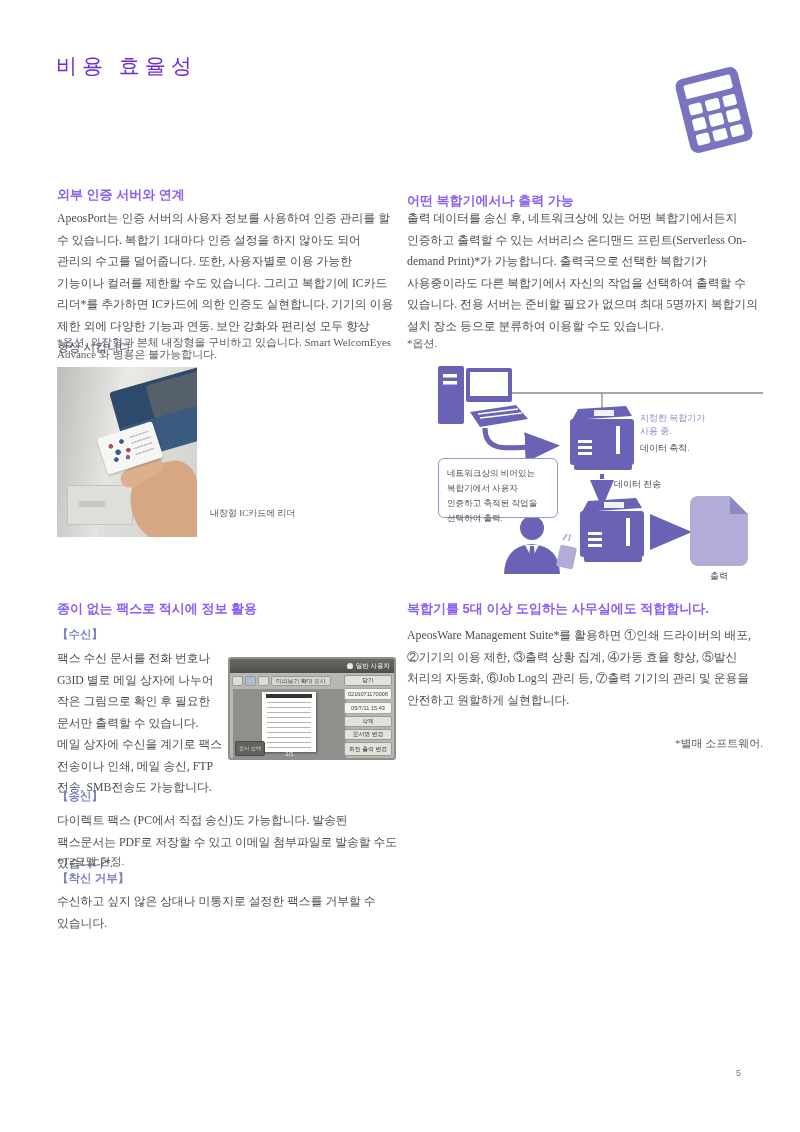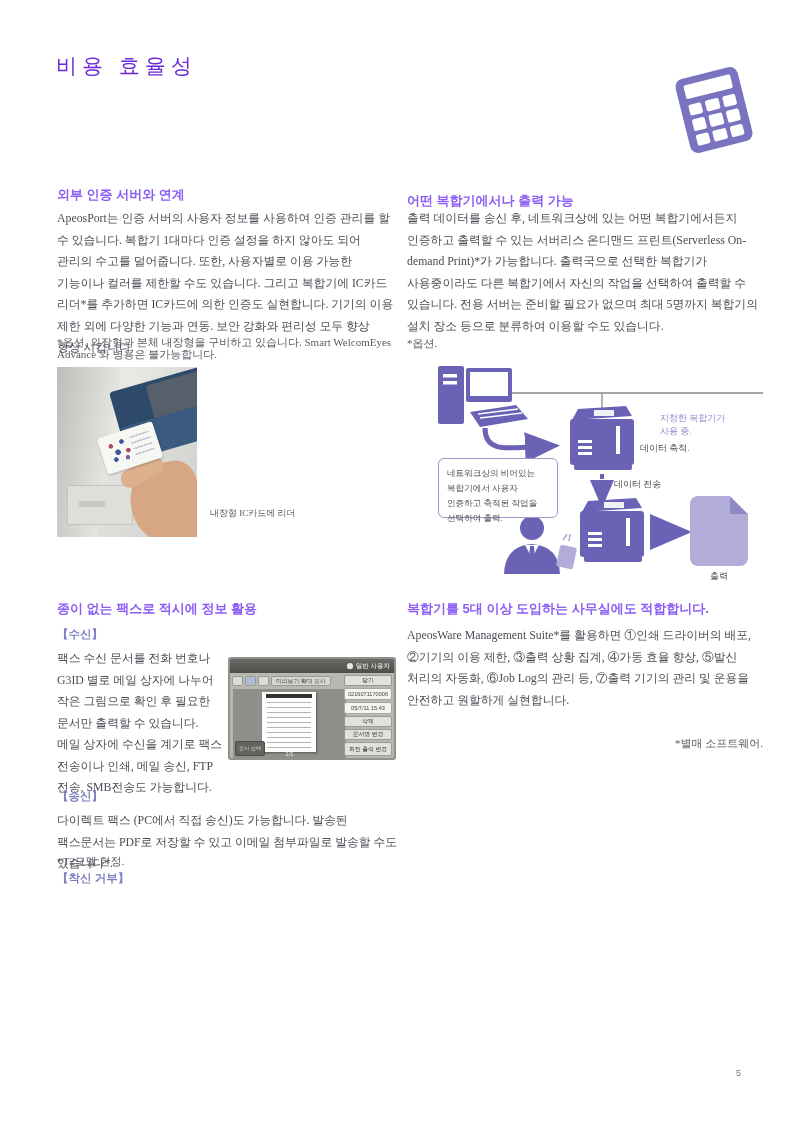--- a/index.html
+++ b/index.html
@@ -242,21 +242,21 @@
       </g>
 
       <line x1="222" y1="170" x2="250" y2="170" stroke="#6a63b5" stroke-width="6" marker-end="url(#ah)"></line>
 
       <g transform="translate(260,134)">
         <path d="M8,0 H40 L58,18 V62 a8,8 0 0 1 -8,8 H8 a8,8 0 0 1 -8,-8 V8 a8,8 0 0 1 8,-8 Z" fill="#b1acd8"></path>
         <polygon points="40,0 58,18 40,18" fill="#8f88c6"></polygon>
         <polygon points="40,0 58,0 58,18" fill="#ffffff"></polygon>
       </g>
     </svg>
-    <div class="dg-label dg-purple" style="left:210px; top:50px;margin-left:20px;">지정한 복합기가
+    <div class="dg-label dg-purple" style="left:210px; top:50px;">지정한 복합기가
 사용 중.</div>
     <div class="dg-label dg-dark" style="left:210px; top:80px;text-align:center;">데이터 축적.</div>
     <div class="dg-label dg-dark" style="left:184px; top:116px;">데이터 전송</div>
     <div class="dg-box">네트워크상의 비어있는 복합기에서 사용자 인증하고 축적된 작업을 선택하여 출력.</div>
     <div class="dg-label dg-dark" style="left:280px; top:208px;">출력</div>
   </div>
 
   <h2 class="abs sec" style="left:57px; top:600px;">종이 없는 팩스로 적시에 정보 활용</h2>
   <div class="abs bracket-h" style="left:57px; top:627px;">【수신】</div>
   <div class="abs body-txt" style="left:57px; top:648px; width:168px;">팩스 수신 문서를 전화 번호나 G3ID 별로 메일 상자에 나누어 작은 그림으로 확인 후 필요한 문서만 출력할 수 있습니다. 메일 상자에 수신을 계기로 팩스 전송이나 인쇄, 메일 송신, FTP 전송, SMB전송도 가능합니다.</div>
@@ -288,20 +288,21 @@
       <div class="fx-btn">문서명 변경</div>
       <div class="fx-btn" style="height:14px;">회전 출력 변경</div>
       <div class="fx-green">출력</div>
     </div>
   </div>
 
   <div class="abs bracket-h" style="left:57px; top:789px;">【송신】</div>
   <div class="abs body-txt" style="left:57px; top:810px; width:345px;">다이렉트 팩스  (PC에서 직접 송신)도 가능합니다. 발송된 팩스문서는 PDF로 저장할 수 있고 이메일 첨부파일로 발송할 수도 있습니다*.</div>
   <div class="abs footnote" style="left:57px; top:855px; width:345px;">*T2모델 한정.</div>
   <div class="abs bracket-h" style="left:57px; top:871px;">【착신 거부】</div>
+  <div class="abs body-txt" style="left:57px; top:891px; width:345px;">수신하고 싶지 않은 상대나 미통지로 설정한 팩스를 거부할 수 있습니다.</div>
 
   <h2 class="abs sec" style="left:407px; top:600px;">복합기를 5대 이상 도입하는 사무실에도 적합합니다.</h2>
   <div class="abs body-txt" style="left:407px; top:625px; width:356px;">ApeosWare Management Suite*를 활용하면 ①인쇄 드라이버의 배포, ②기기의 이용 제한, ③출력 상황 집계, ④가동 효율 향상, ⑤발신 처리의 자동화, ⑥Job Log의 관리 등, ⑦출력 기기의 관리 및 운용을 안전하고 원할하게 실현합니다.</div>
   <div class="abs footnote" style="left:407px; top:737px; width:356px;text-align:right;">*별매 소프트웨어.</div>
 
   <div class="abs pageno">5</div>
 
 </div>
 
 </body></html>

